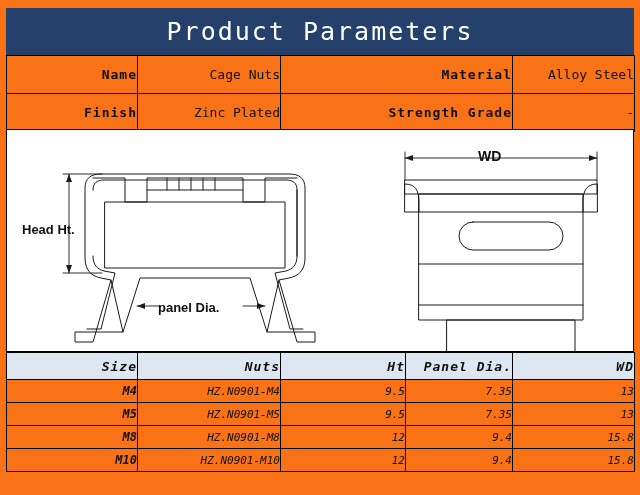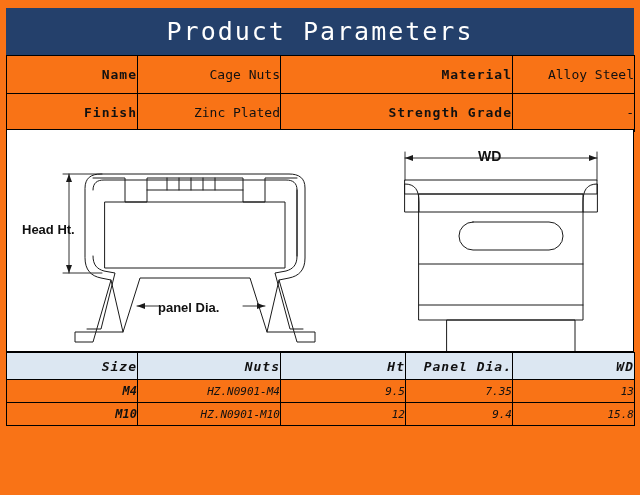--- a/index.html
+++ b/index.html
@@ -293,20 +293,34 @@
     </thead>
     <tbody>
       <tr>
         <td class="size-cell">M4</td>
         <td>HZ.N0901-M4</td>
         <td>9.5</td>
         <td>7.35</td>
         <td>13</td>
       </tr>
       <tr>
+        <td class="size-cell">M5</td>
+        <td>HZ.N0901-M5</td>
+        <td>9.5</td>
+        <td>7.35</td>
+        <td>13</td>
+      </tr>
+      <tr>
+        <td class="size-cell">M8</td>
+        <td>HZ.N0901-M8</td>
+        <td>12</td>
+        <td>9.4</td>
+        <td>15.8</td>
+      </tr>
+      <tr>
         <td class="size-cell">M10</td>
         <td>HZ.N0901-M10</td>
         <td>12</td>
         <td>9.4</td>
         <td>15.8</td>
       </tr>
     </tbody>
   </table>
 
 </div>

